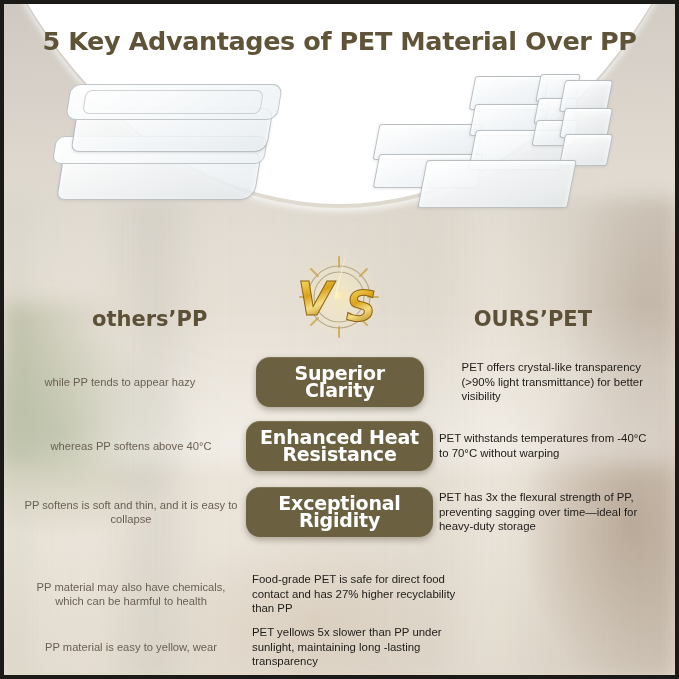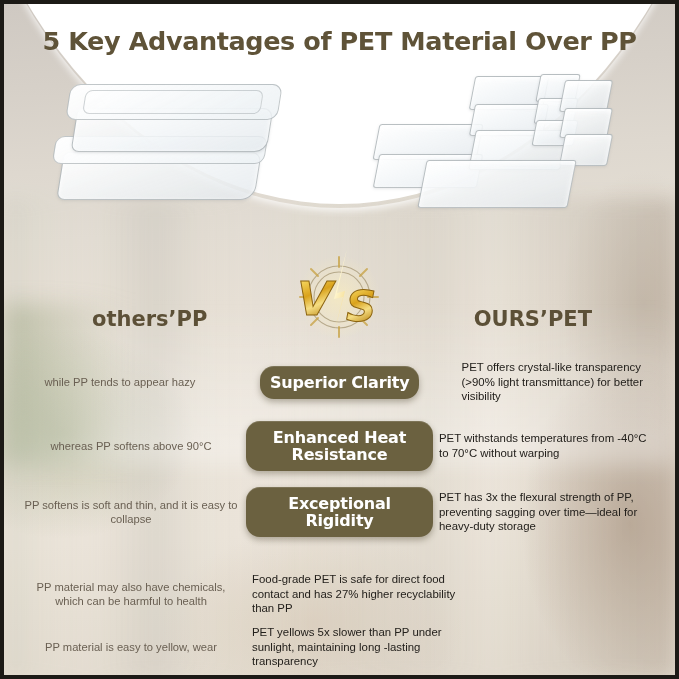--- a/index.html
+++ b/index.html
@@ -159,21 +159,21 @@
   }
   .pill {
     background:#6b6140;
     color:#ffffff;
     border-radius:14px;
     padding:8px 10px;
     min-width:158px;
     text-align:center;
     font-family:"DejaVu Sans", sans-serif;
     font-weight:bold;
-    font-size:16px;
+    font-size:19px;
     line-height:17px;
     letter-spacing:-0.2px;
     box-shadow:0 3px 6px rgba(60,52,30,0.35), inset 0 1px 0 rgba(255,255,255,0.12);
   }
 
   #row-1 { top:348px;gap:32px; }
   #row-2 { top:412px; }
   #row-3 { top:478px; }
   #row-4 { top:560px; }
   #row-5 { top:613px; }
@@ -261,21 +261,21 @@
 
   <div class="row" id="row-1">
     <div class="col-left">while PP tends to appear hazy</div>
     <div class="col-pill">
         <div class="pill">Superior Clarity</div>
       </div>
     <div class="col-right">PET offers crystal-like transparency (&gt;90% light transmittance) for better visibility</div>
   </div>
 
   <div class="row" id="row-2">
-    <div class="col-left">whereas PP softens above 90°C</div>
+    <div class="col-left">whereas PP softens above 40°C</div>
     <div class="col-pill">
         <div class="pill">Enhanced Heat Resistance</div>
       </div>
     <div class="col-right">PET withstands temperatures from -40°C to 70°C without warping</div>
   </div>
 
   <div class="row" id="row-3">
     <div class="col-left">PP softens is soft and thin, and it is easy to collapse</div>
     <div class="col-pill">
         <div class="pill">Exceptional Rigidity</div>

